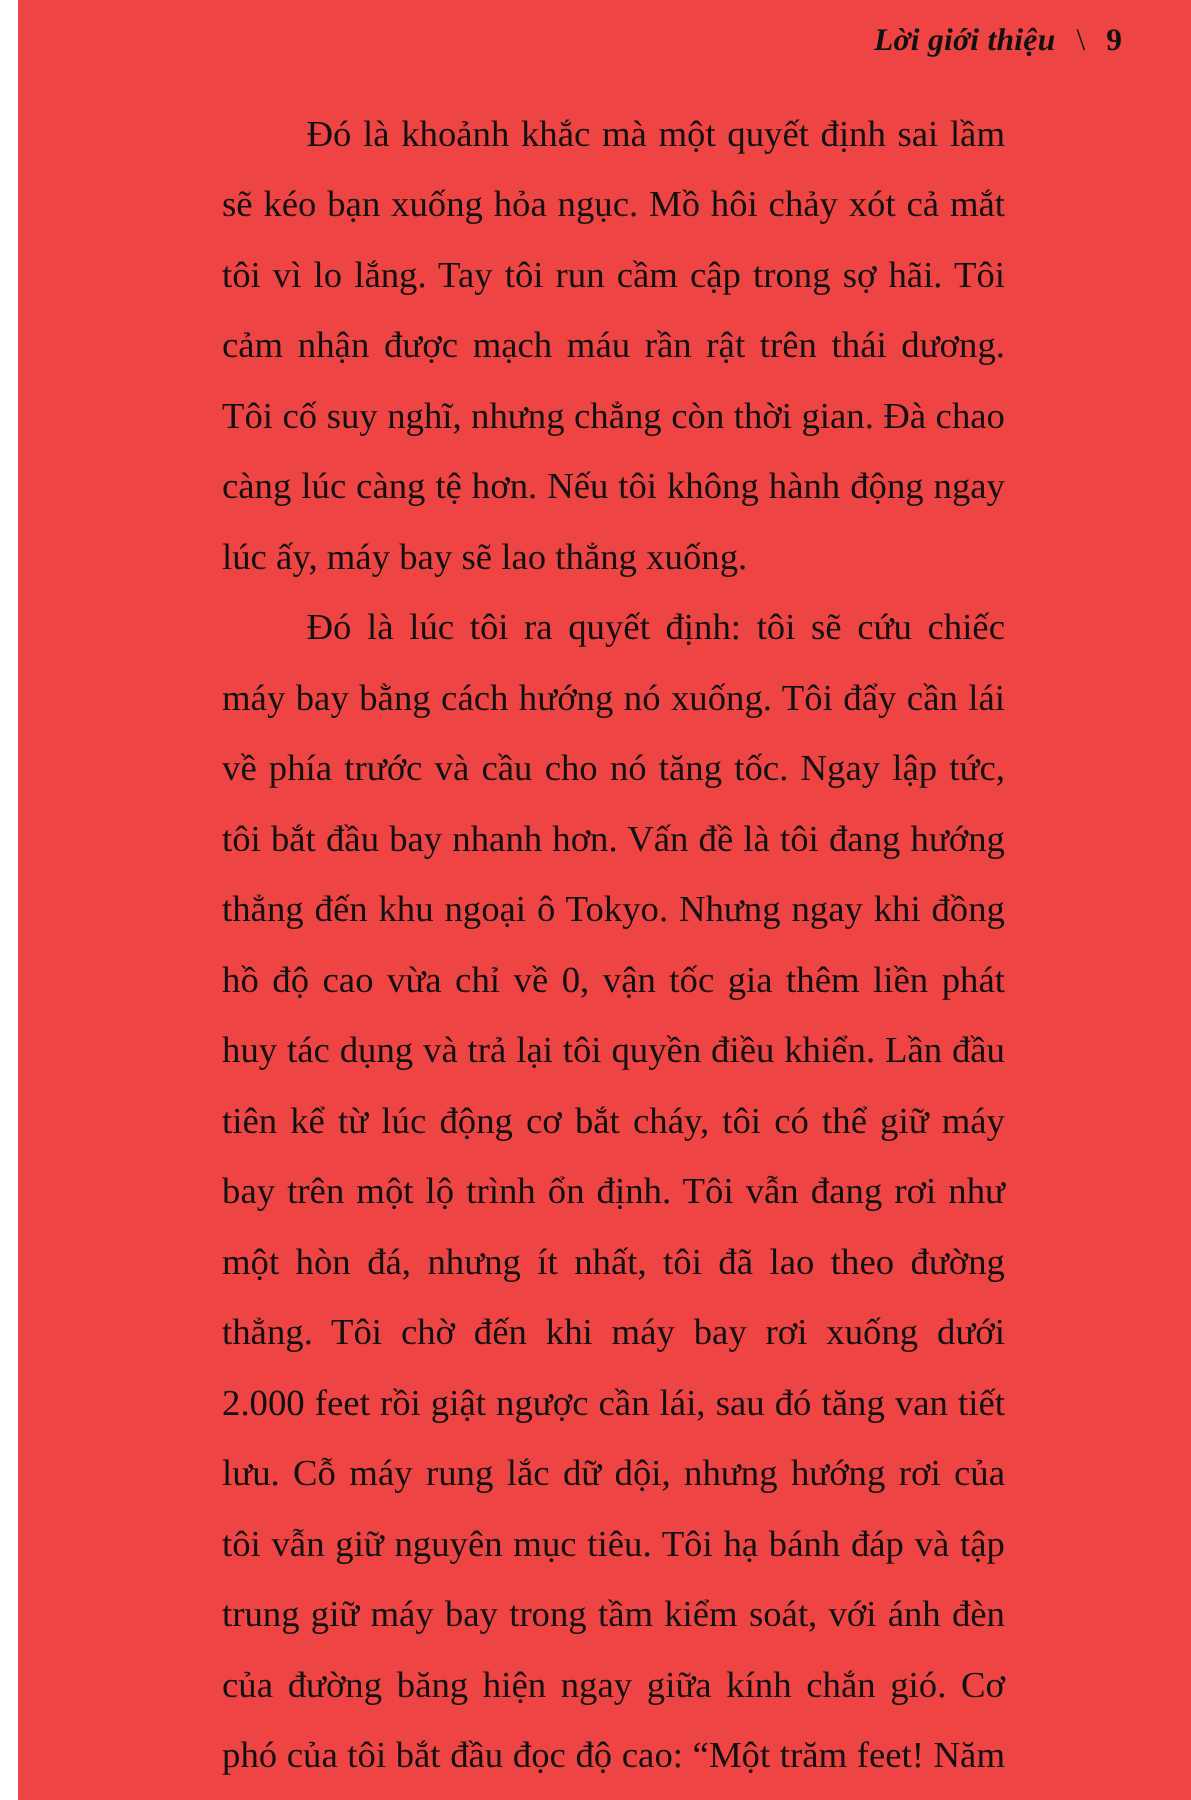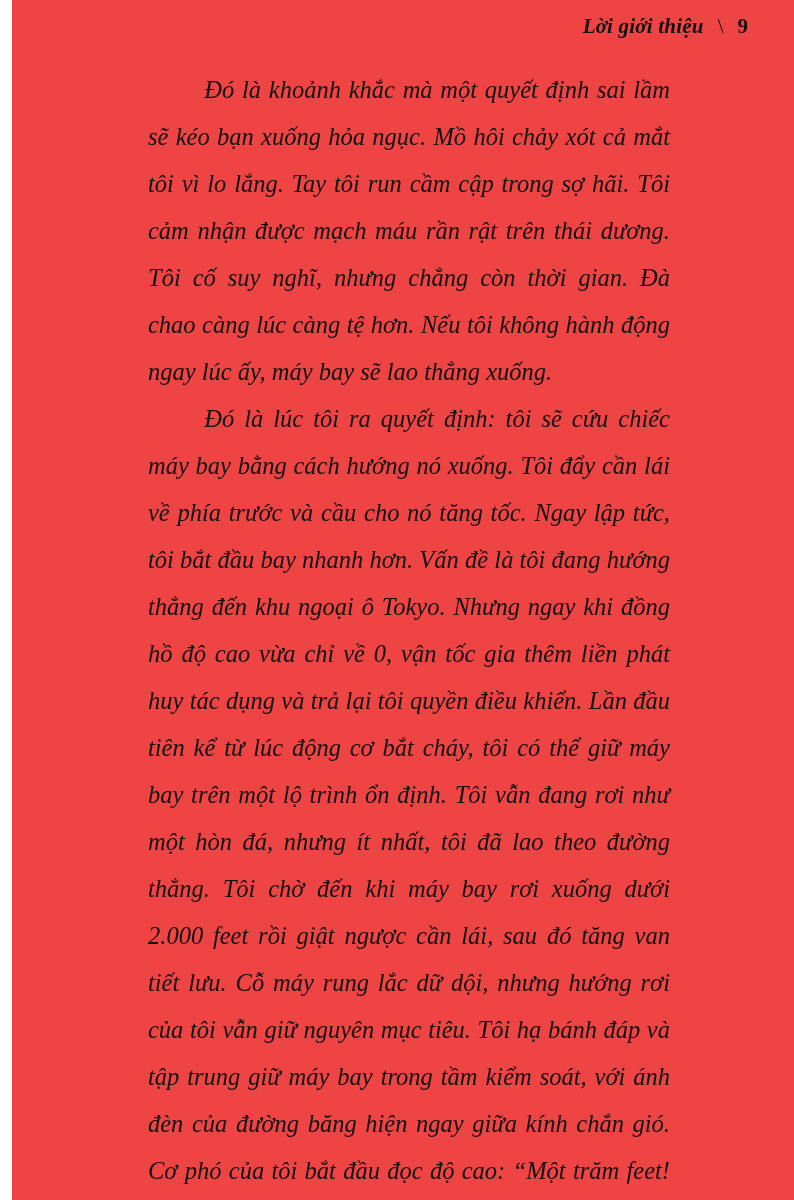--- a/index.html
+++ b/index.html
@@ -48,21 +48,20 @@
     width: 522px;
     font-size: 24.5px;
     line-height: 47px;
     text-align: justify;
     text-justify: inter-word;
     hyphens: none;
   }
   .body-text p {
     margin: 0;
     text-indent: 2.3em;
-    font-style: italic;
   }
   .body-text p.last {
     text-align: justify;
   }
 </style>
 </head>
 <body>
 
 <div class="page">
 

